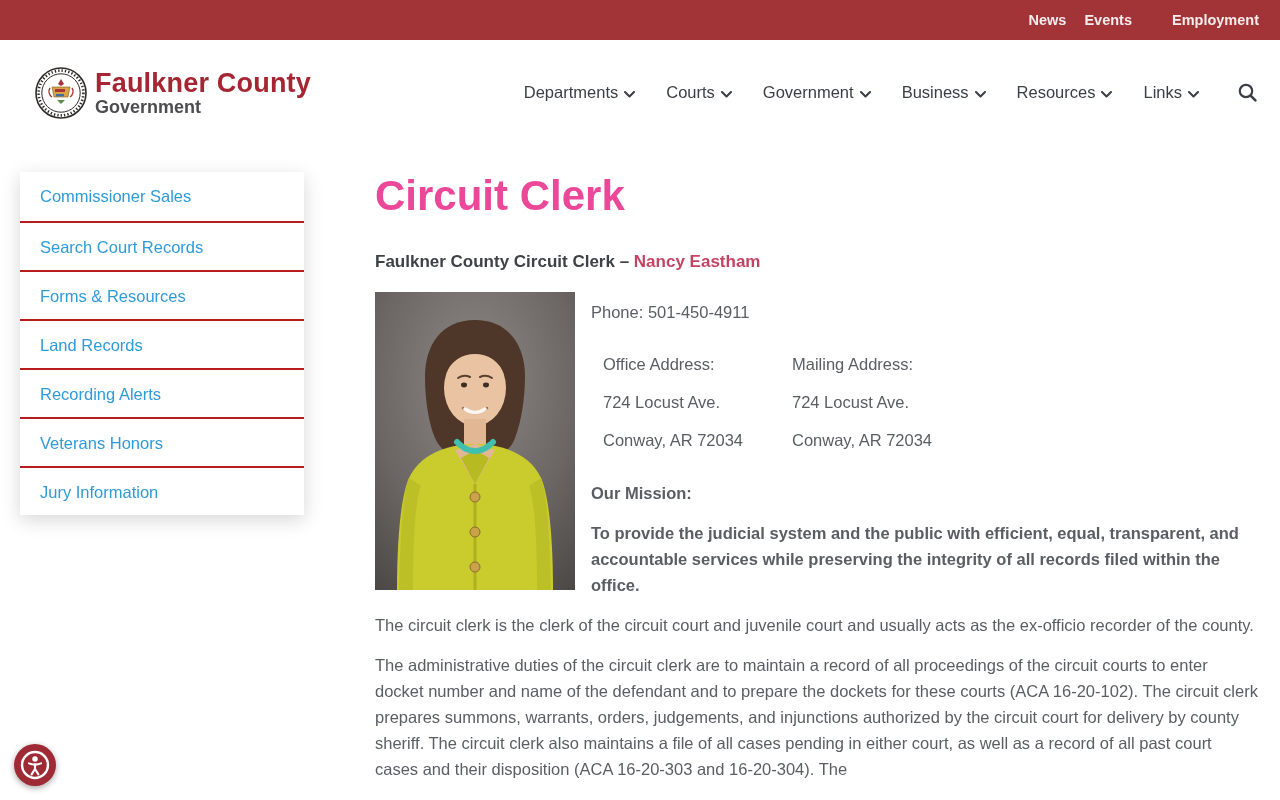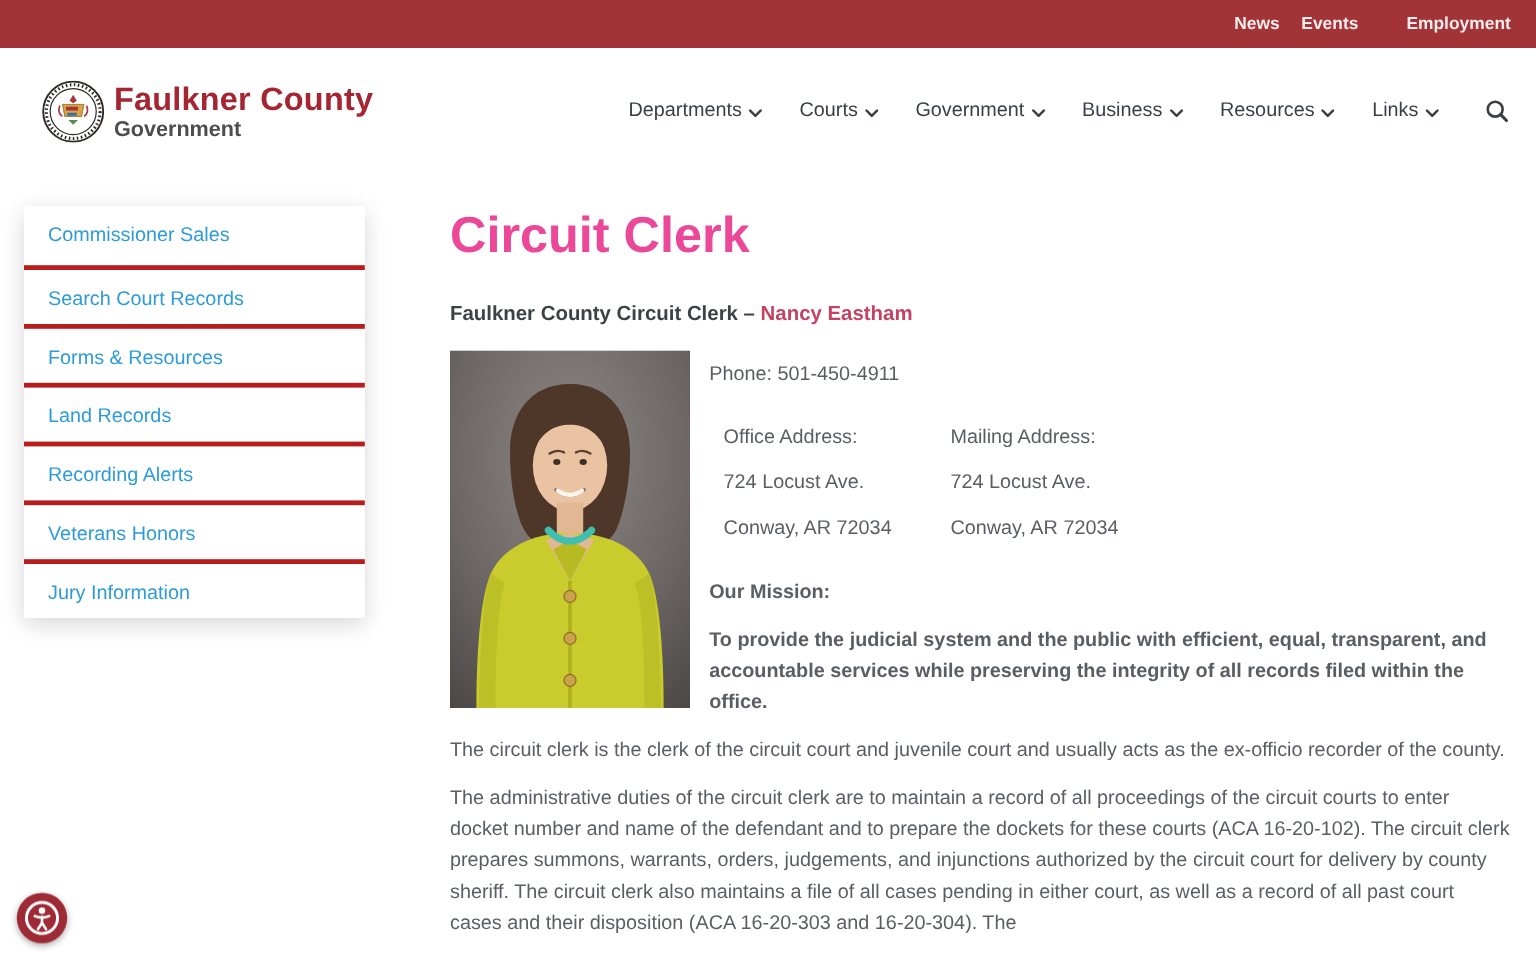--- a/index.html
+++ b/index.html
@@ -27,21 +27,21 @@
   .nav-item svg { margin-left:6px; margin-top:3px; }
   .nav-search { margin-left:38px; cursor:pointer; display:flex; align-items:center; }
 
   
   .content { position:relative; height:655px; }
 
   .side-card { position:absolute; left:20px; top:27px; width:284px; background:#fff;
     box-shadow:0 5px 18px rgba(0,0,0,0.16); }
   .side-item { display:block; height:49px; line-height:49px; padding-left:20px;
     font-size:16.5px; color:#2E9BD9; text-decoration:none; cursor:pointer;
-    border-top:4px solid #b91c1c; background:#fff; }
+    border-top:2px solid #b91c1c; background:#fff; }
   .side-item:first-child { border-top:none; }
 
   .main { margin-left:375px; width:884px; padding-top:27px; }
   .main h1 { font-size:42px; line-height:1.12; font-weight:700; color:#ec4899;
     margin-bottom:33px; }
   .subtitle { font-size:17px; font-weight:700; color:#3E4247; margin-bottom:20px; }
   .subtitle a { color:#C44363; text-decoration:none; }
 
   .portrait { float:left; width:200px; height:298px; margin:0 16px 15px 0; display:block; }
 

